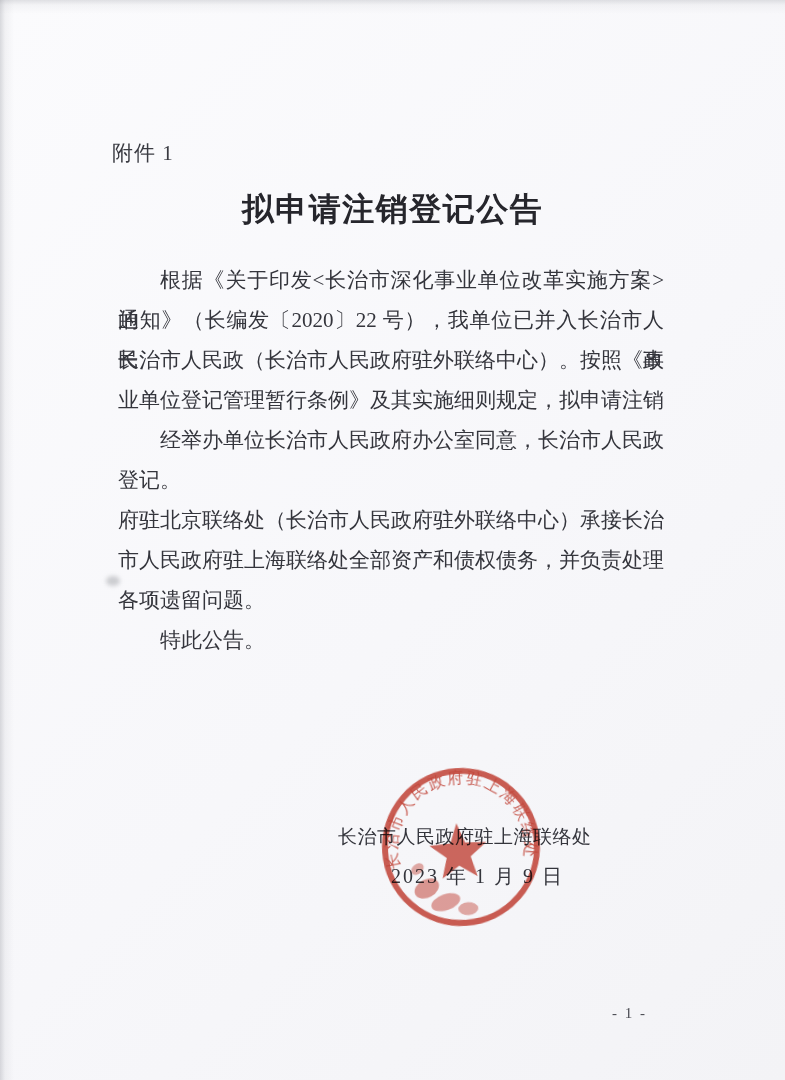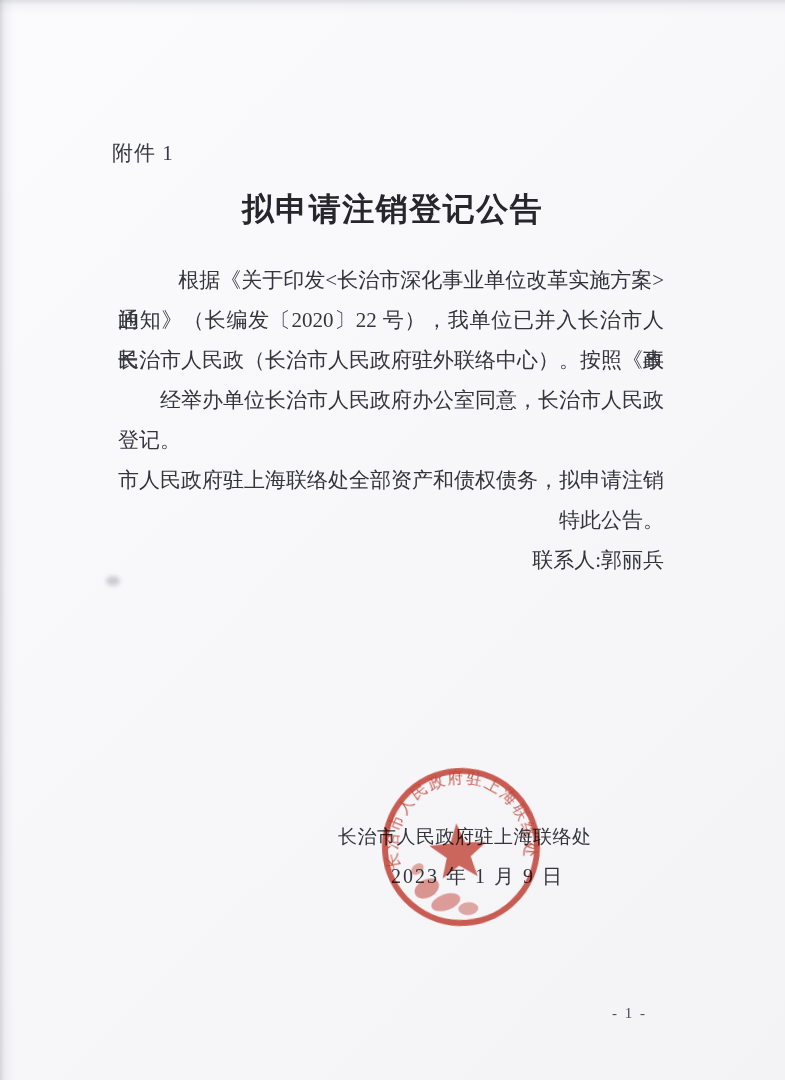--- a/index.html
+++ b/index.html
@@ -59,21 +59,20 @@
     text-align: left;
   }
   .body-text .line.fill {
     white-space: normal;
     text-align: justify;
     text-align-last: justify;
     text-justify: inter-character;
   }
   .body-text .line.indent {
     text-indent: 42px;
-    text-align: right;
   }
   .signature-org {
     position: absolute;
     left: 338px;
     top: 822px;
     font-size: 19px;
     line-height: 30px;
     letter-spacing: 0.5px;
     color: #34353c;
   }
@@ -126,25 +125,27 @@
 
   <div class="attachment-label">附件 1</div>
 
   <h1 class="doc-title">拟申请注销登记公告</h1>
 
   <div class="body-text">
 
   <div class="line indent fill">根据《关于印发&lt;长治市深化事业单位改革实施方案&gt;的</div>
       <div class="line fill">通知》（长编发〔2020〕22 号），我单位已并入长治市人民政</div>
       <div class="line fill">长治市人民政（长治市人民政府驻外联络中心）。按照《事</div>
+      <div class="line fill">业单位登记管理暂行条例》及其实施细则规定，拟申请注销</div>
       <div class="line indent fill">经举办单位长治市人民政府办公室同意，长治市人民政</div>
       <div class="line">登记。</div>
-      <div class="line fill">市人民政府驻上海联络处全部资产和债权债务，拟申请注销</div>
+      <div class="line fill">府驻北京联络处（长治市人民政府驻外联络中心）承接长治</div>
+      <div class="line fill">市人民政府驻上海联络处全部资产和债权债务，并负责处理</div>
+      <div class="line">各项遗留问题。</div>
       <div class="line indent">特此公告。</div>
-      <div class="line indent">联系人:郭丽兵</div>
     </div>
 
   <div class="scan-smudge"></div>
 
   <div class="signature-org">长治市人民政府驻上海联络处</div>
 
   <div class="signature-date">2023 年 1 月 9 日</div>
 
   <div class="seal">
     <svg viewBox="0 0 170 170" width="170" height="170" xmlns="http://www.w3.org/2000/svg">

